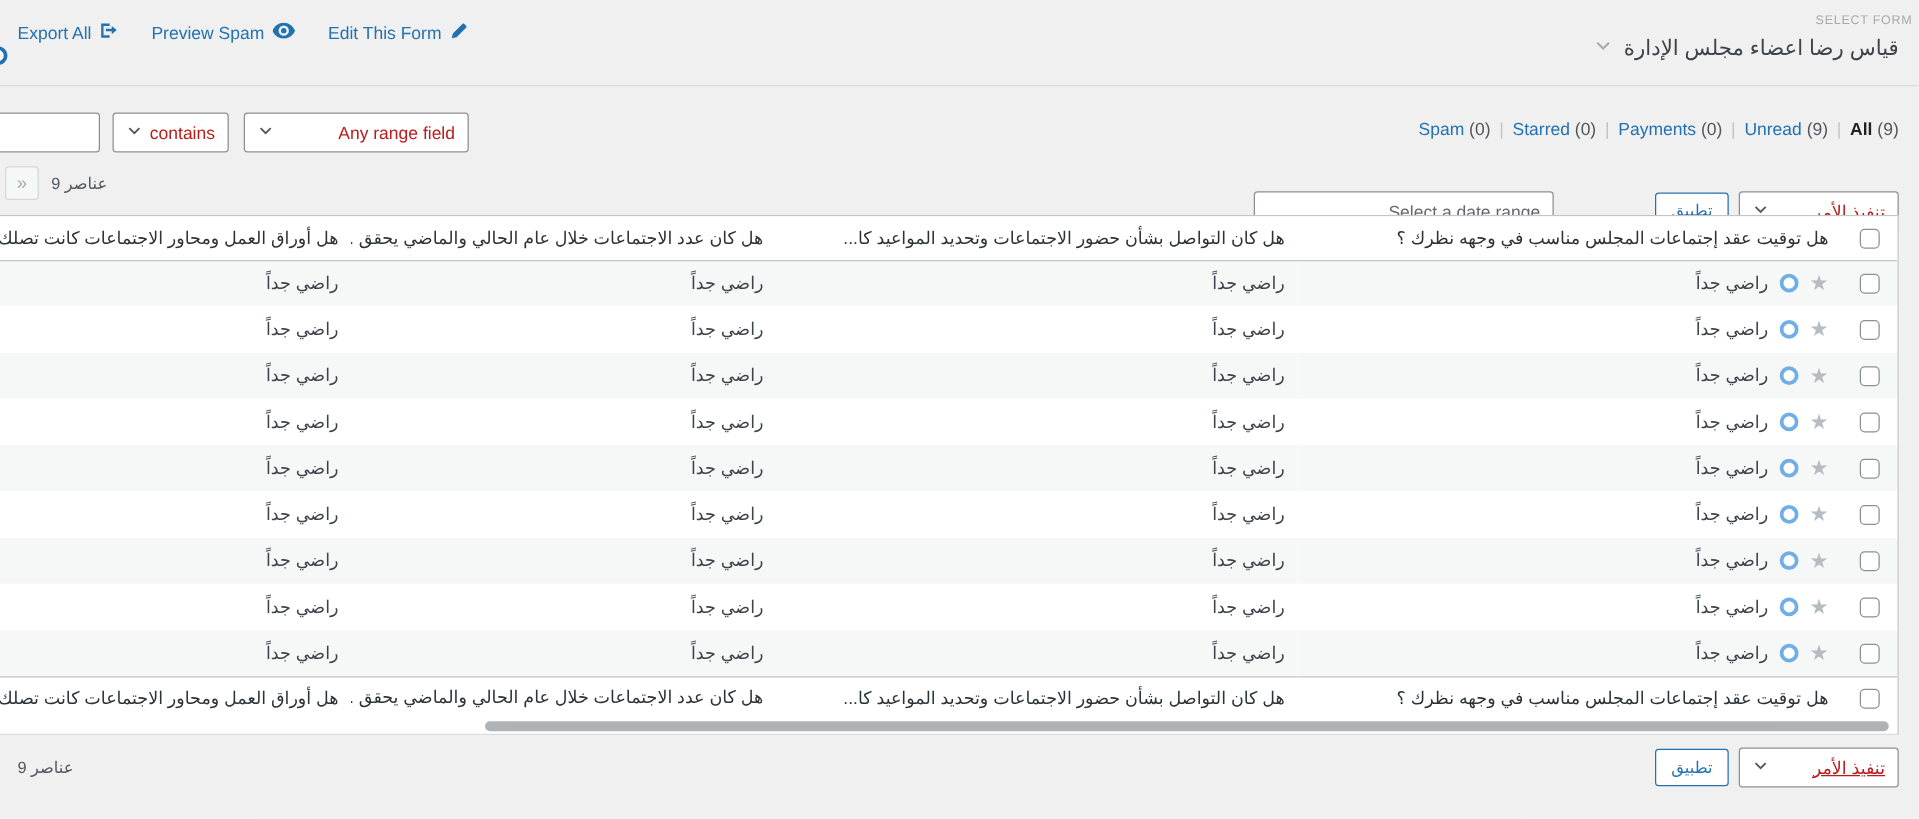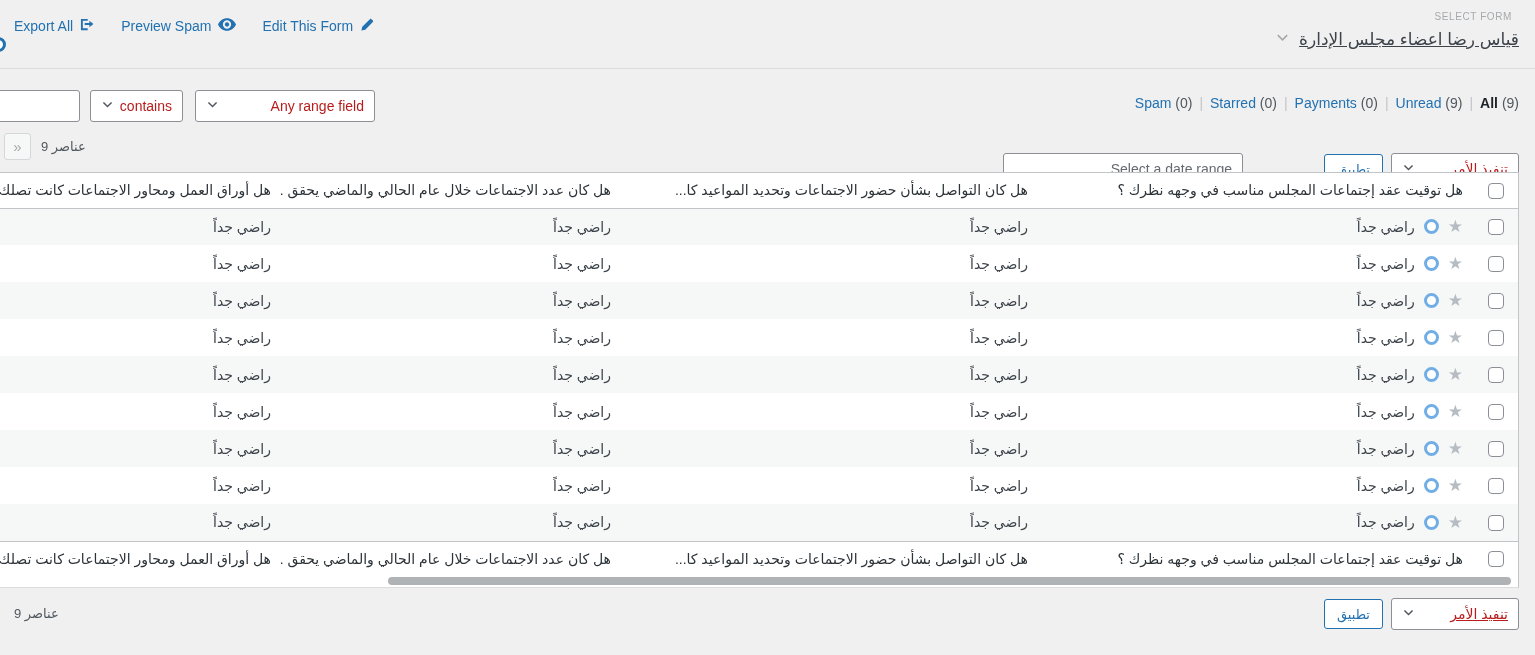--- a/index.html
+++ b/index.html
@@ -6,22 +6,22 @@
   html, body { width: 1535px; height: 655px; }
   body {
     position: relative;
     overflow: hidden;
     background: #f0f0f1;
     font-family: "Liberation Sans", "DejaVu Sans", sans-serif;
     color: #3c434a;
   }
   
   .top-section { position: absolute; top: 0; left: 0; right: 0; height: 69px; border-bottom: 1px solid #dcdcde; }
-  .select-form-label { position: absolute; top: 11px; right: 23px; font-size: 10px; letter-spacing: .6px; color: #a7aaad; }
-  .form-title { position: absolute; top: 29px; right: 16px; display: flex; align-items: center; gap: 9px; direction: rtl; font-size: 17px; color: #3c434a; cursor: pointer; text-decoration: underline; }
+  .select-form-label { position: absolute; top: 11px; right: 5px; font-size: 10px; letter-spacing: .6px; color: #a7aaad; }
+  .form-title { position: absolute; top: 29px; right: 16px; display: flex; align-items: center; gap: 9px; direction: rtl; font-size: 17px; color: #3c434a; cursor: pointer; }
   .header-links { position: absolute; top: 17px; left: 14px; display: flex; align-items: center; gap: 26px; }
   .header-link { display: flex; align-items: center; gap: 7px; color: #2271b1; font-size: 14px; text-decoration: none; cursor: pointer; }
   .cutoff-circle { position: absolute; top: 37px; left: -9px; width: 15px; height: 15px; border-radius: 50%; border: 3px solid #2271b1; background: #fff; }
   
   .search-input { position: absolute; top: 90px; left: -62px; width: 142px; height: 32px; border: 1px solid #8c8f94; border-radius: 3px; background: #fff; padding: 0 8px; font-size: 14px; }
   .selectbox { background: #fff; border: 1px solid #8c8f94; border-radius: 3px; display: flex; align-items: center; justify-content: space-between; padding: 0 10px; font-size: 14px; color: #b91c1c; cursor: pointer; }
   .sel-contains { position: absolute; top: 90px; left: 90px; width: 93px; height: 32px; }
   .sel-field { position: absolute; top: 90px; left: 195px; width: 180px; height: 32px; }
   .views { position: absolute; top: 95px; right: 16px; direction: ltr; font-size: 14px; white-space: nowrap; }
   .views a { color: #2271b1; text-decoration: none; cursor: pointer; margin-top: 43px; }

